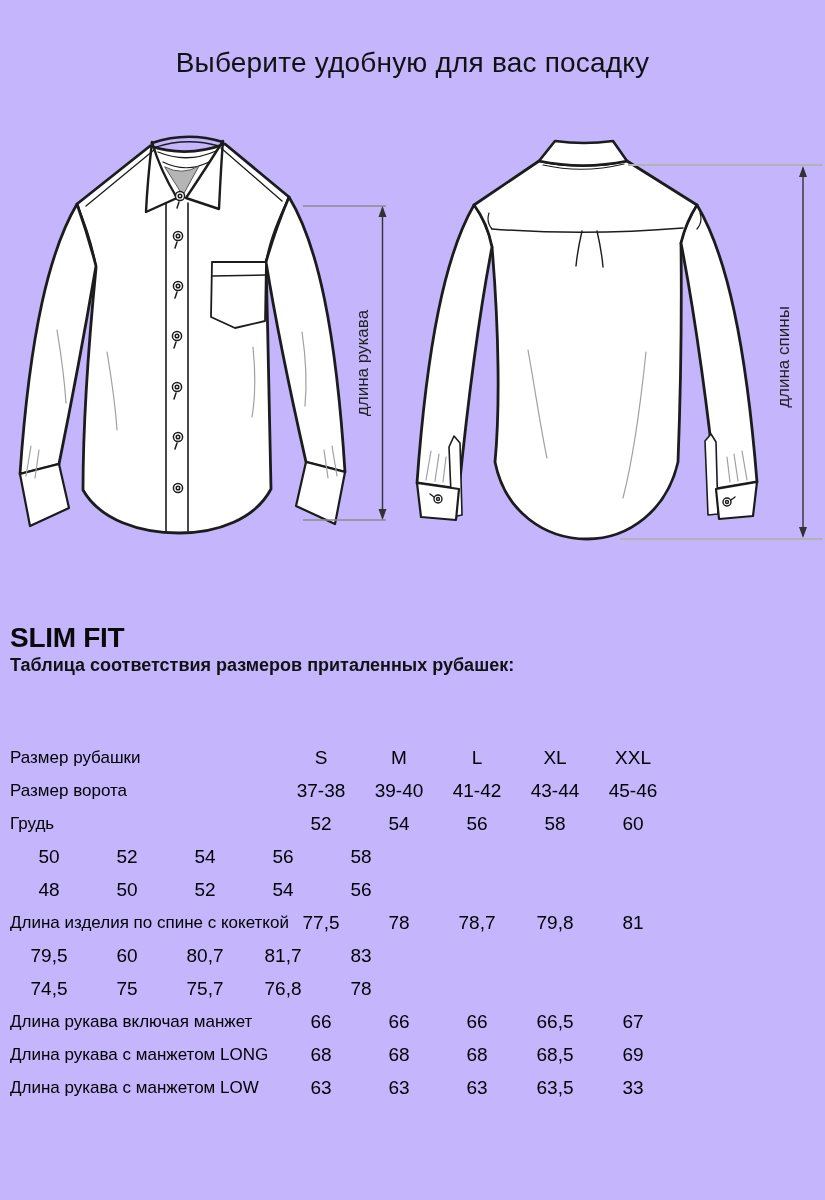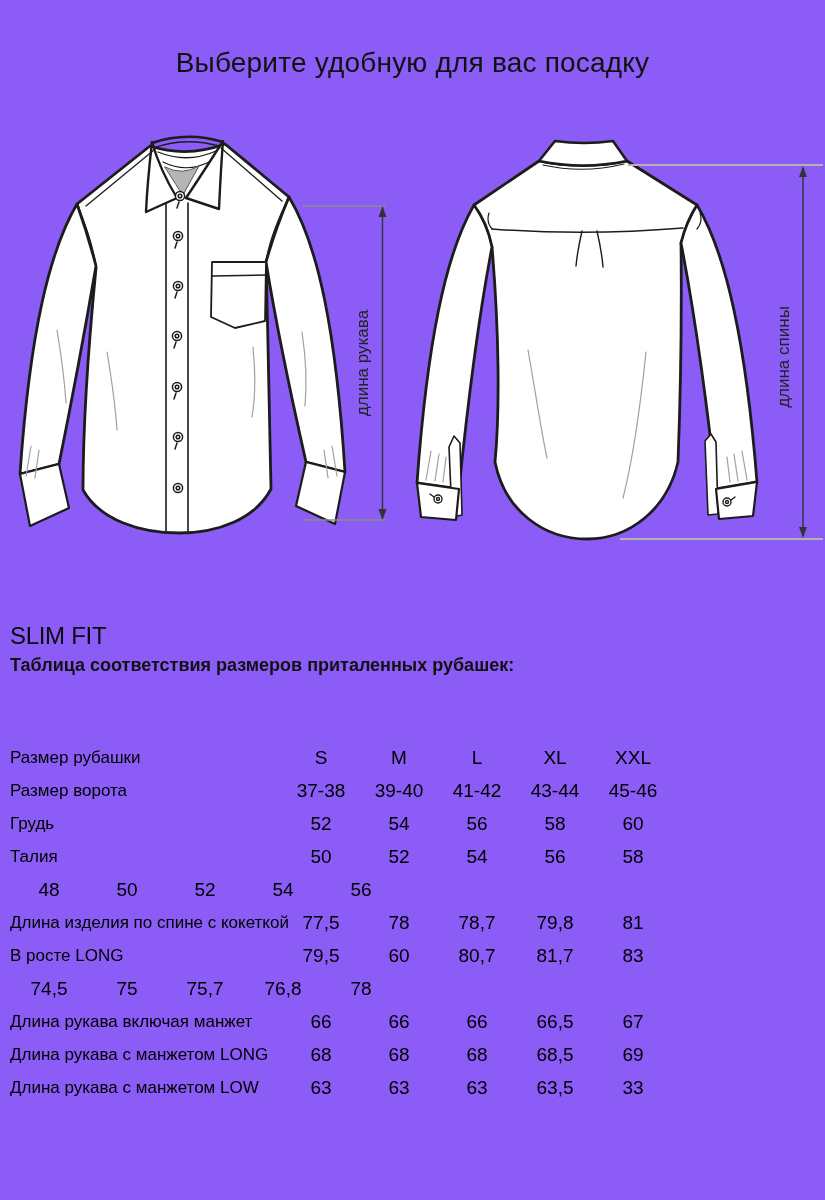--- a/index.html
+++ b/index.html
@@ -1,31 +1,31 @@
 <!DOCTYPE html>
 <html><head>
 <meta charset="utf-8">
 <style>
   html,body { margin:0; padding:0; background:#fff; }
   .page {
-    position:relative; width:825px; height:1200px; background:#8b5cf6;
+    position:relative; width:825px; height:1200px; background:#c4b5fd;
     font-family:"Liberation Sans","DejaVu Sans",sans-serif; color:#000; overflow:hidden;
   }
   .title {
     position:absolute; top:47px; left:0; width:825px; text-align:center;
     font-size:28px; font-weight:400; color:#111; letter-spacing:0.2px;
   }
   .diagram-svg { position:absolute; top:0; left:0; }
   .diagram-svg text {
     font-family:"Liberation Sans","DejaVu Sans",sans-serif;
     font-size:17px; fill:#222;
   }
   .fit-heading {
     position:absolute; top:622px; left:10px; margin:0;
-    font-size:24px; font-weight:400; color:#0a0a0a; letter-spacing:-0.3px;
+    font-size:28px; font-weight:700; color:#0a0a0a; letter-spacing:-0.3px;
   }
   .table-caption {
     position:absolute; top:655px; left:10px;
     font-size:18px; color:#111;font-weight:bold;
   }
   .size-table { position:absolute; top:741px; left:10px; }
   .trow { display:flex; height:33px; line-height:33px;align-items:center; }
   .tlabel { width:272px; font-size:17px; white-space:nowrap; color:#000; }
   .tval  { width:78px; text-align:center; font-size:19px; color:#000; }
 </style>
@@ -194,21 +194,20 @@
       </div>
       <div class="trow">
         <div class="tlabel">Грудь</div>
         <div class="tval">52</div>
         <div class="tval">54</div>
         <div class="tval">56</div>
         <div class="tval">58</div>
         <div class="tval">60</div>
       </div>
       <div class="trow">
-        <div class="tlabel">Талия</div>
         <div class="tval">50</div>
         <div class="tval">52</div>
         <div class="tval">54</div>
         <div class="tval">56</div>
         <div class="tval">58</div>
       </div>
       <div class="trow">
         <div class="tval">48</div>
         <div class="tval">50</div>
         <div class="tval">52</div>
@@ -217,21 +216,20 @@
       </div>
       <div class="trow">
         <div class="tlabel">Длина изделия по спине с кокеткой</div>
         <div class="tval">77,5</div>
         <div class="tval">78</div>
         <div class="tval">78,7</div>
         <div class="tval">79,8</div>
         <div class="tval">81</div>
       </div>
       <div class="trow">
-        <div class="tlabel">В росте LONG</div>
         <div class="tval">79,5</div>
         <div class="tval">60</div>
         <div class="tval">80,7</div>
         <div class="tval">81,7</div>
         <div class="tval">83</div>
       </div>
       <div class="trow">
         <div class="tval">74,5</div>
         <div class="tval">75</div>
         <div class="tval">75,7</div>

